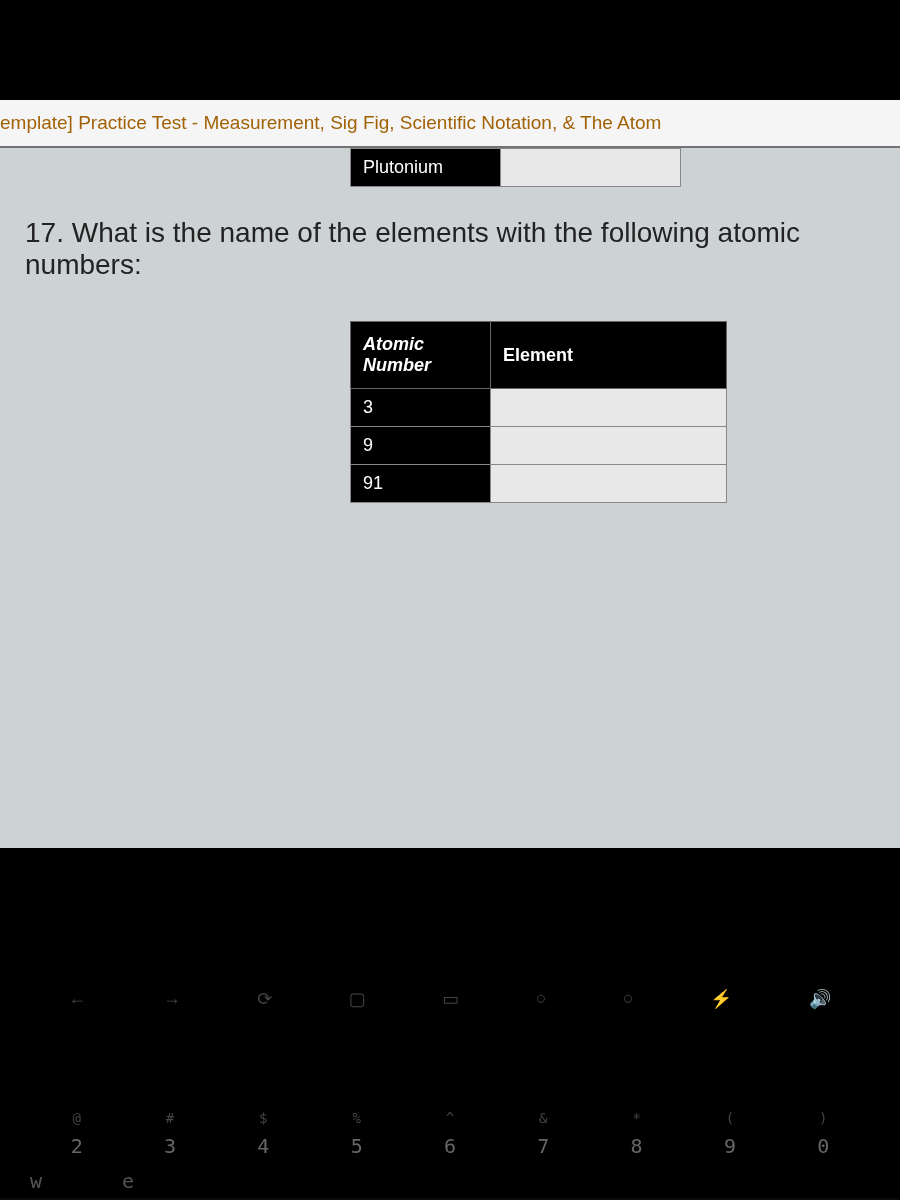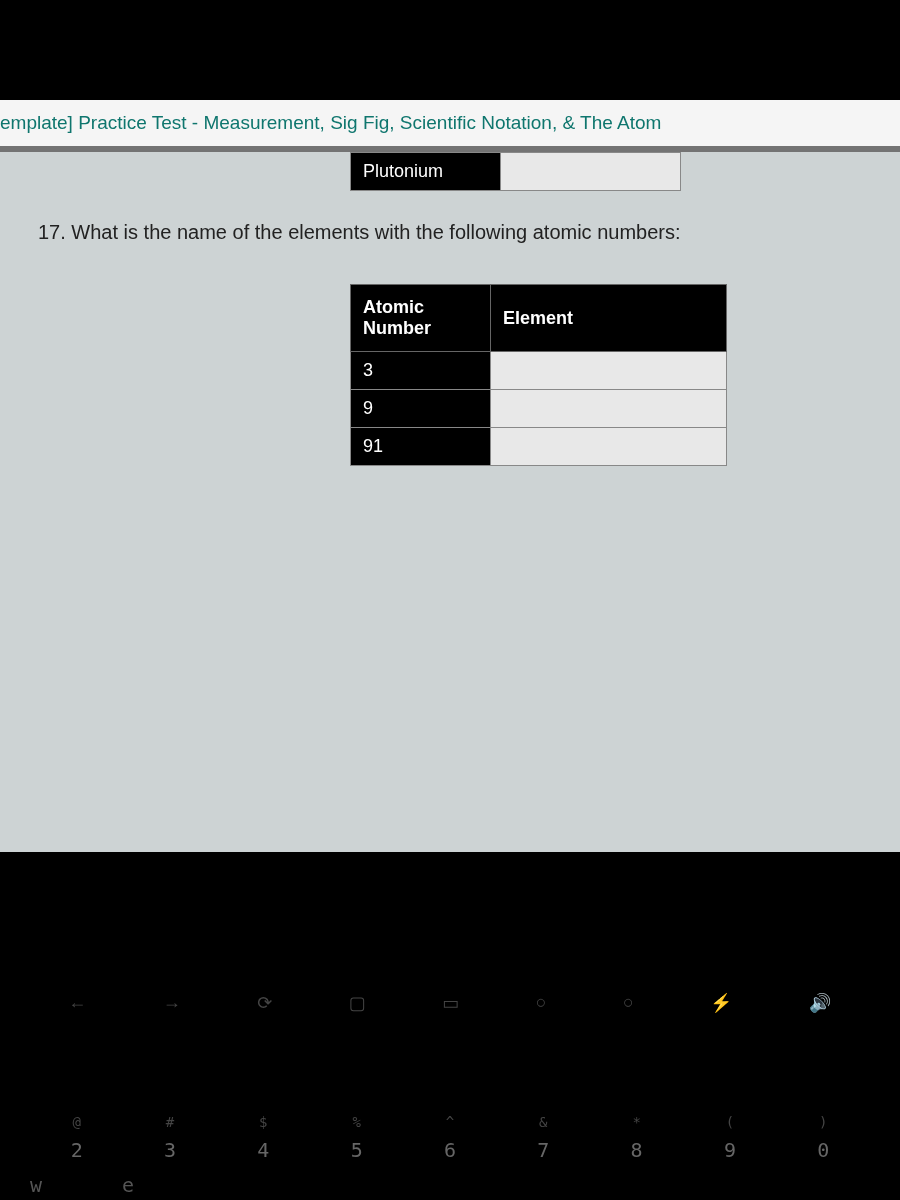--- a/index.html
+++ b/index.html
@@ -11,22 +11,22 @@
       overflow: hidden;
     }
     .top-black {
       height: 100px;
       background: #000;
     }
     .header-bar {
       background: #f5f5f5;
       padding: 12px 0 12px 0;
       font-size: 19px;
-      color: #0f766e;
-      border-bottom: 6px solid #737373;
+      color: #a16207;
+      border-bottom: 2px solid #737373;
     }
     .content-area {
       background: #cdd3d4;
       padding: 0 0 200px 0;
       min-height: 700px;
     }
     .table1 {
       margin-left: 350px;
       border-collapse: collapse;
     }
@@ -38,39 +38,39 @@
     .table1 td.label {
       background: #000;
       color: #fff;
       width: 150px;
     }
     .table1 td.input {
       background: #e8e8e8;
       width: 180px;
     }
     .question {
-      padding: 30px 20px 20px 38px;
-      font-size: 20px;
+      padding: 30px 20px 20px 25px;
+      font-size: 28px;
       color: #222;
     }
     .table2 {
       margin-left: 350px;
       border-collapse: collapse;
       margin-top: 20px;
     }
     .table2 th {
       background: #000;
       color: #fff;
       font-weight: bold;
       font-size: 18px;
       padding: 12px 12px;
       text-align: left;
       border: 1px solid #666;
     }
-    .table2 th.col1 { width: 140px; }
+    .table2 th.col1 { width: 140px; font-style: italic; }
     .table2 th.col2 { width: 236px; }
     .table2 td {
       padding: 8px 12px;
       font-size: 18px;
       border: 1px solid #888;
     }
     .table2 td.num {
       background: #000;
       color: #fff;
     }

